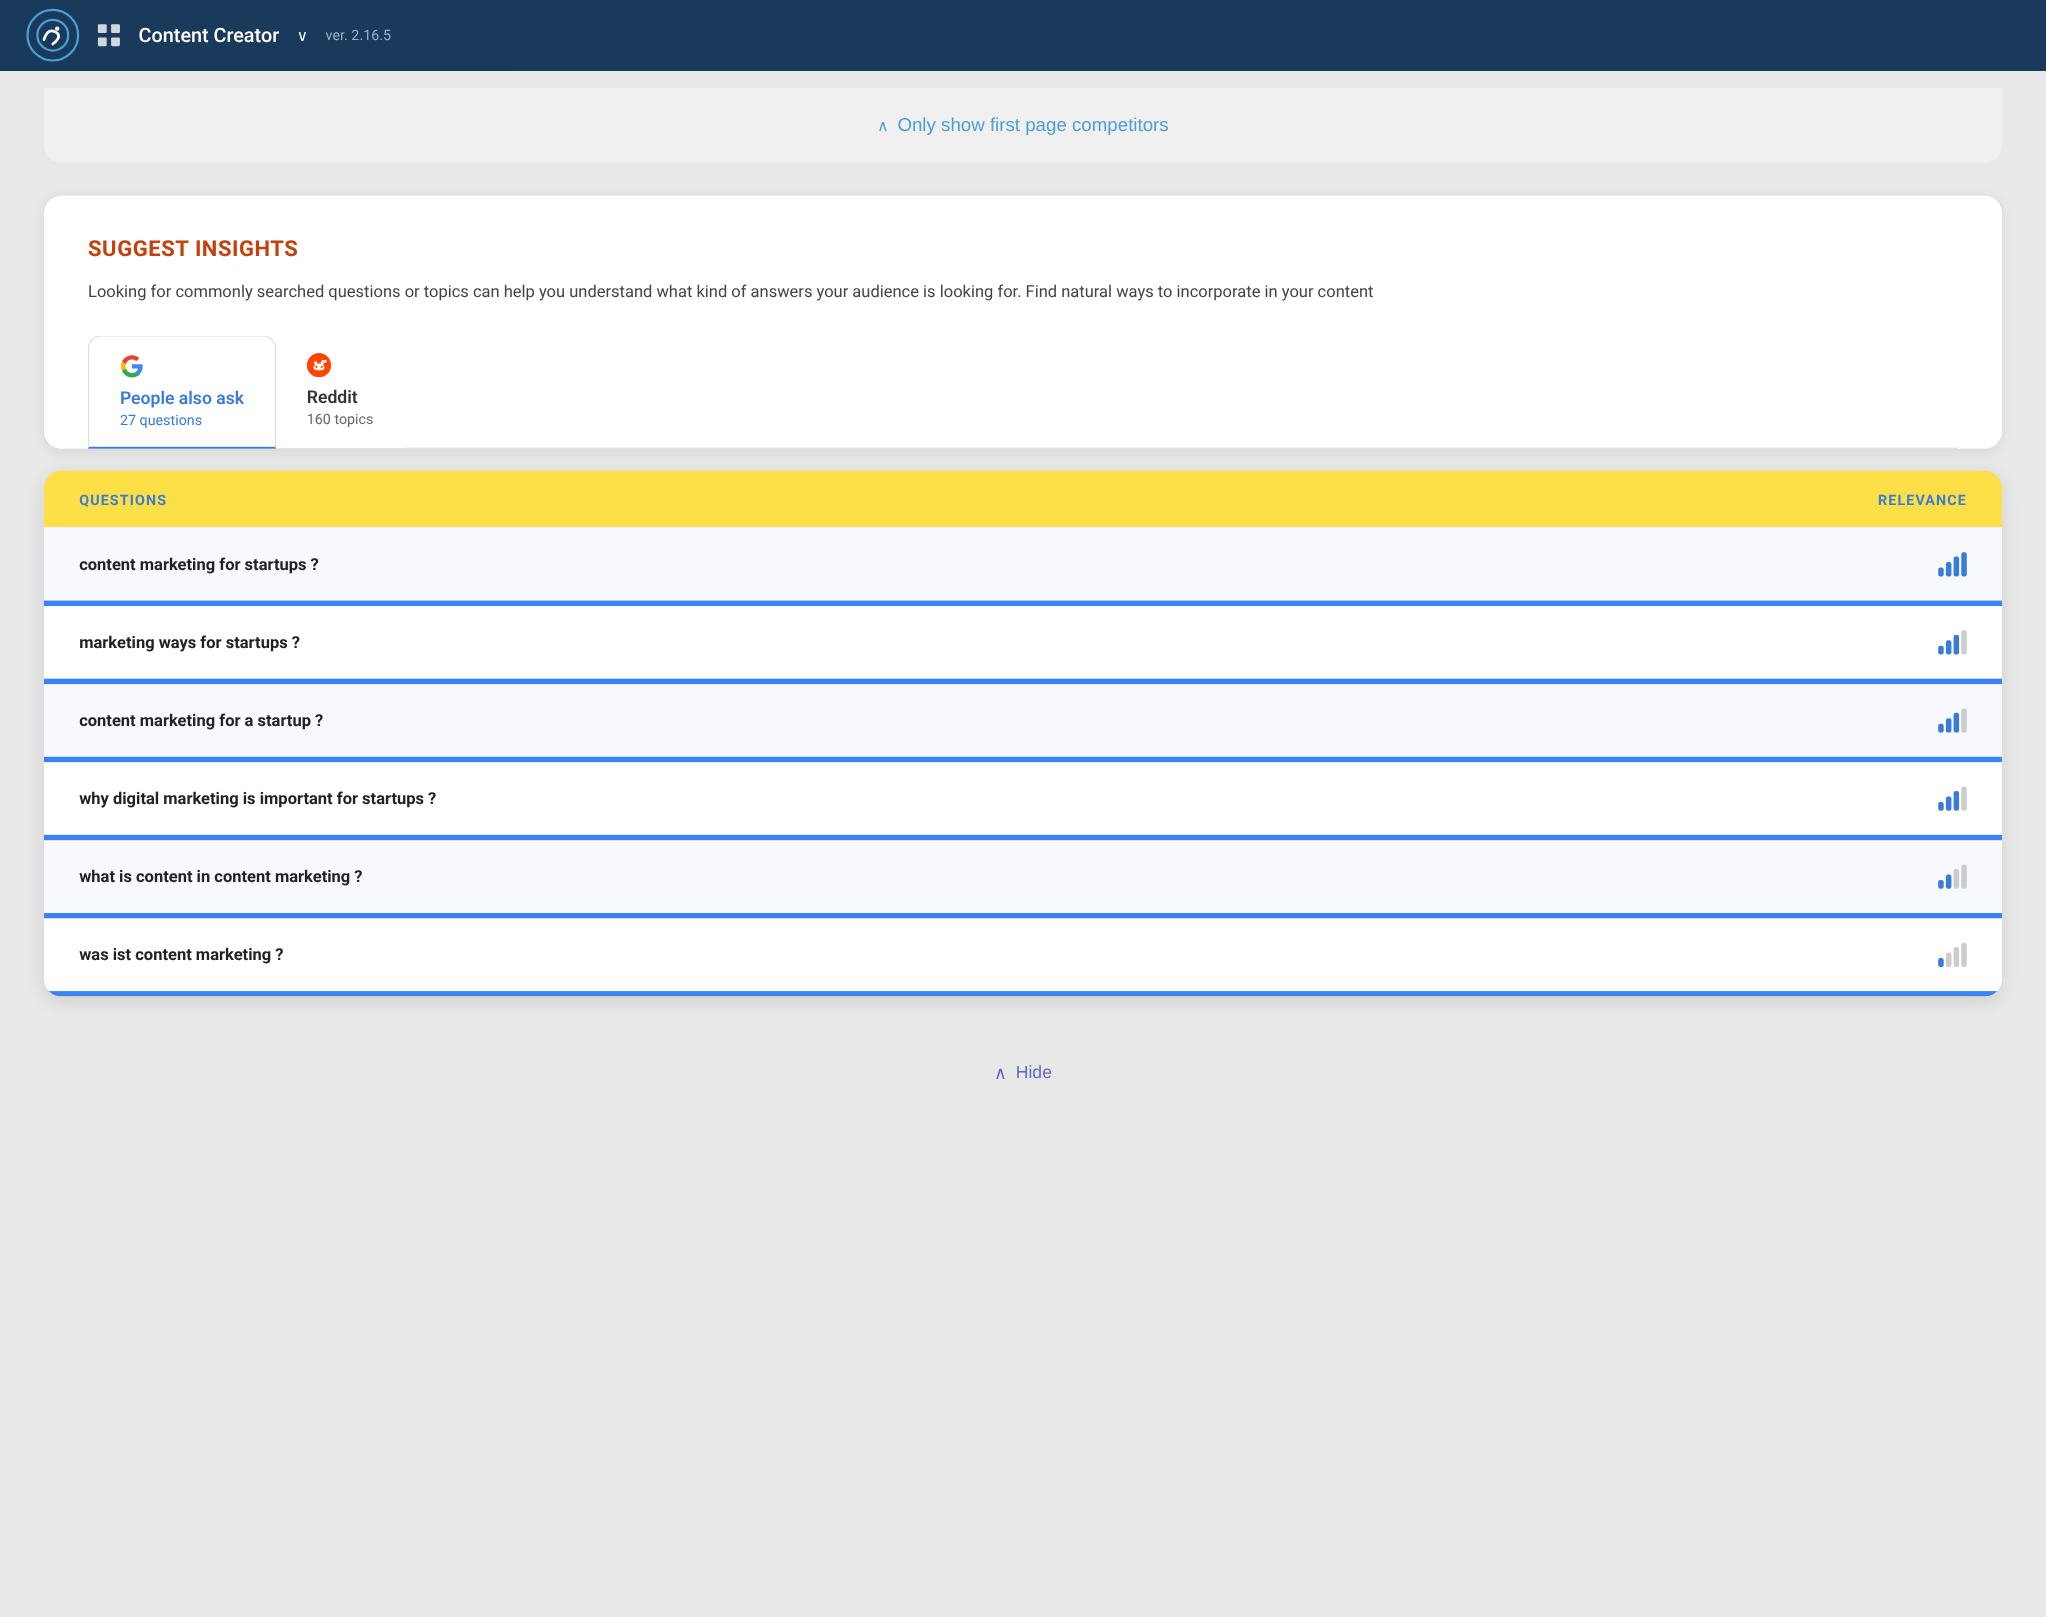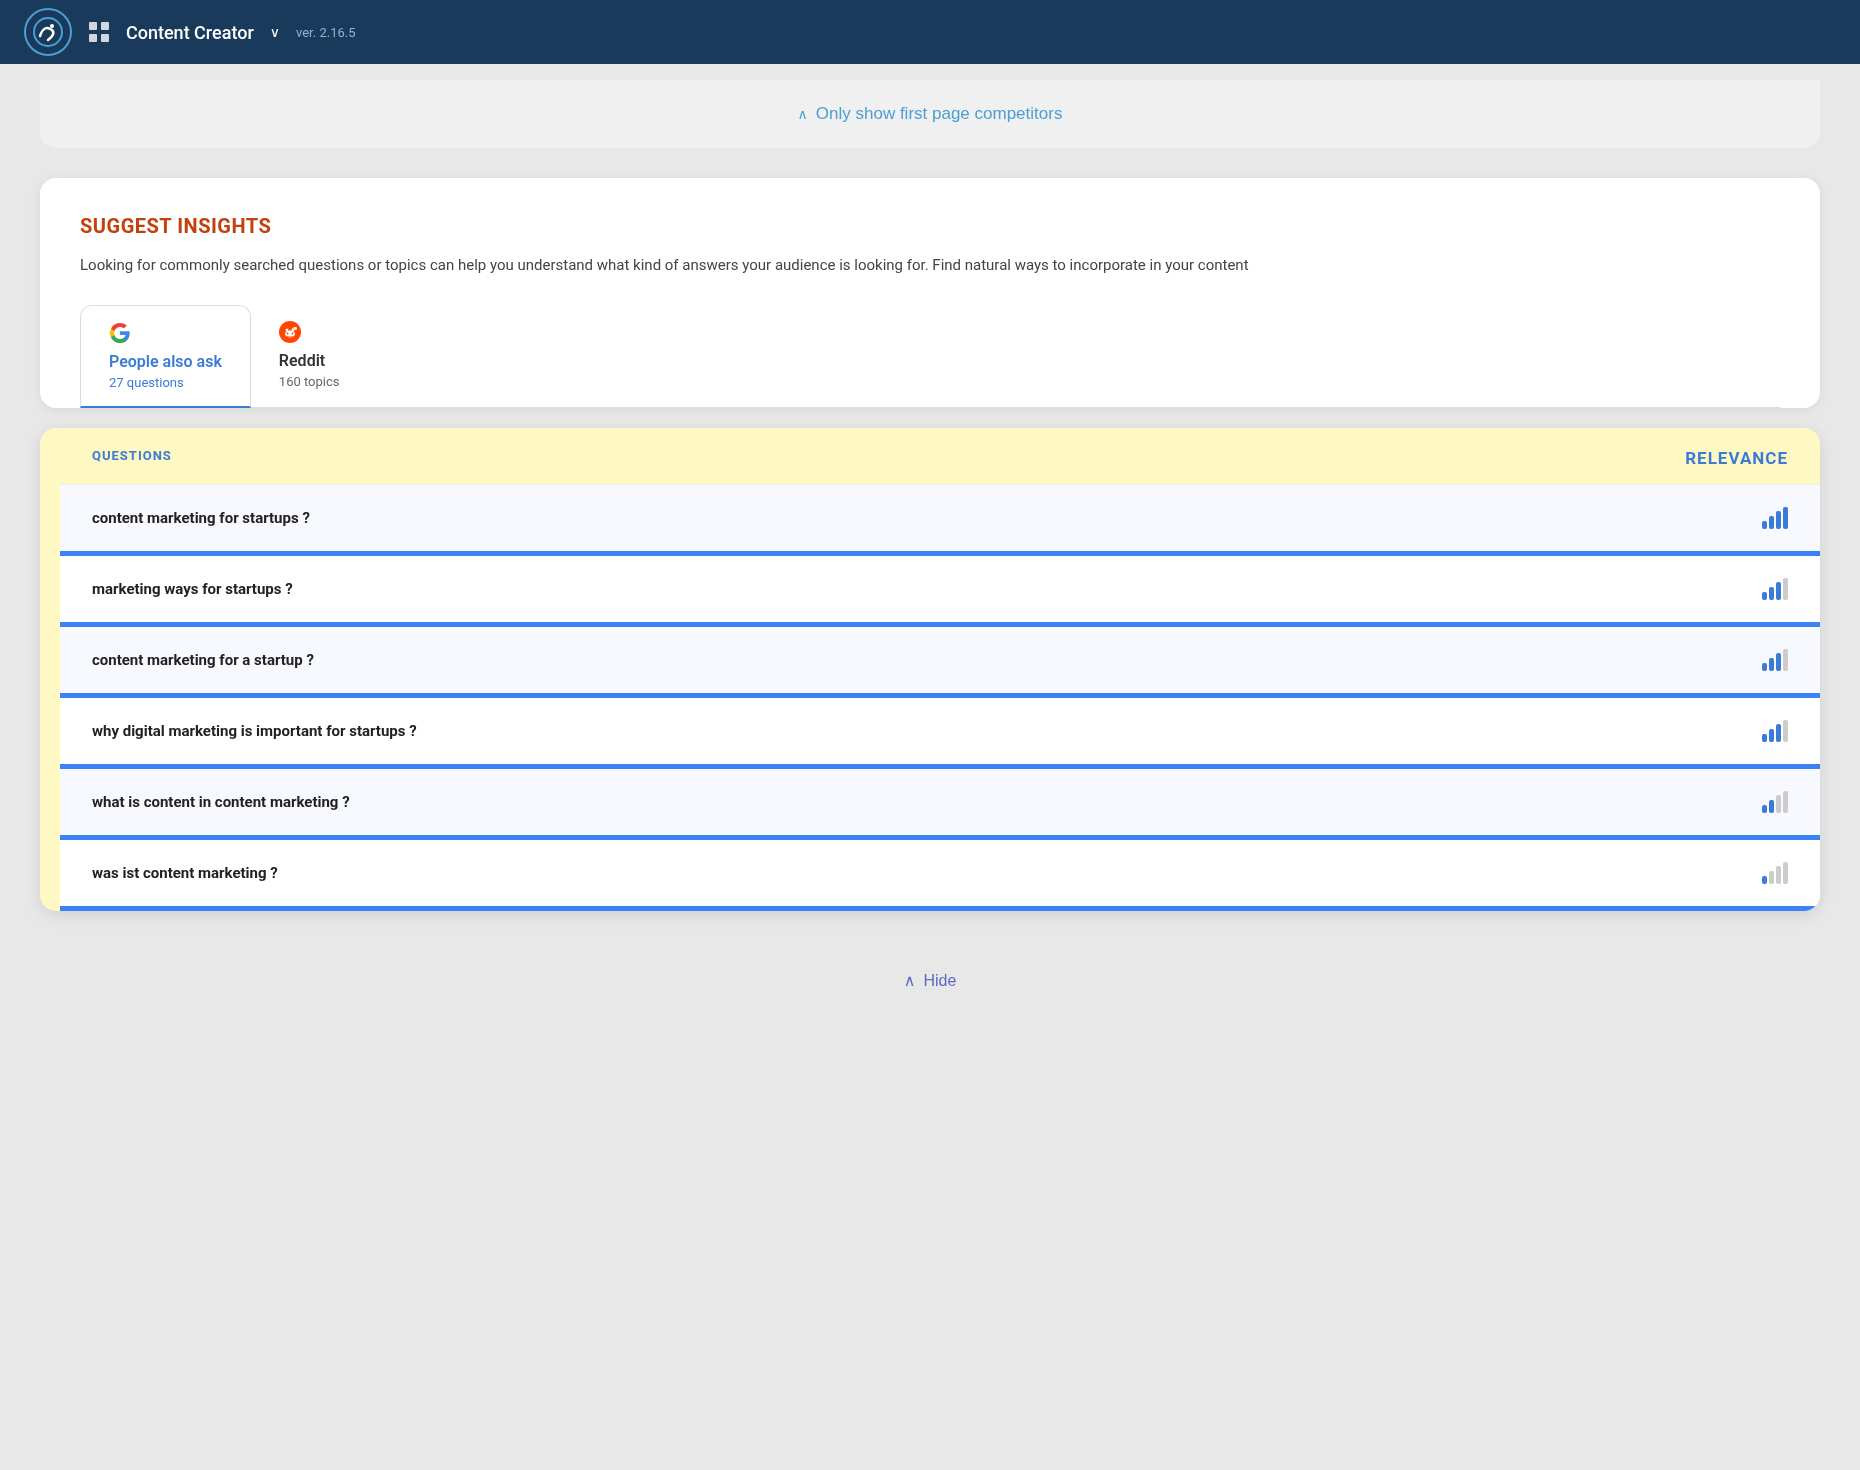--- a/index.html
+++ b/index.html
@@ -201,42 +201,41 @@
 
     
     .google-g {
       width: 22px;
       height: 22px;
       display: inline-block;
     }
 
     
     .questions-panel {
-      background: #fef9c3;
+      background: #fde047;
       border-radius: 16px;
       box-shadow: 0 4px 16px rgba(0,0,0,0.10);
       margin-top: 20px;
       overflow: hidden;
-      padding-left: 20px;
     }
     .questions-header {
       display: flex;
       justify-content: space-between;
       padding: 20px 32px 16px;
       border-bottom: 1px solid #eee;
     }
     .questions-header-label {
       color: #3a7bd5;
       font-size: 13px;
       font-weight: 700;
       letter-spacing: 1px;
     }
     .relevance-label {
       color: #3a7bd5;
-      font-size: 17px;
+      font-size: 13px;
       font-weight: 700;
       letter-spacing: 1px;
     }
 
     
     .question-row {
       display: flex;
       align-items: center;
       justify-content: space-between;
       padding: 22px 32px;

